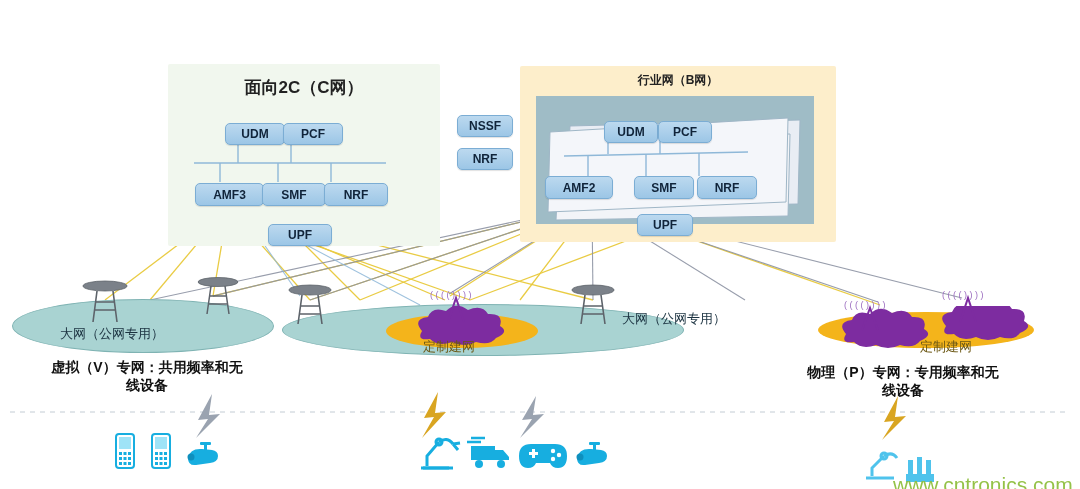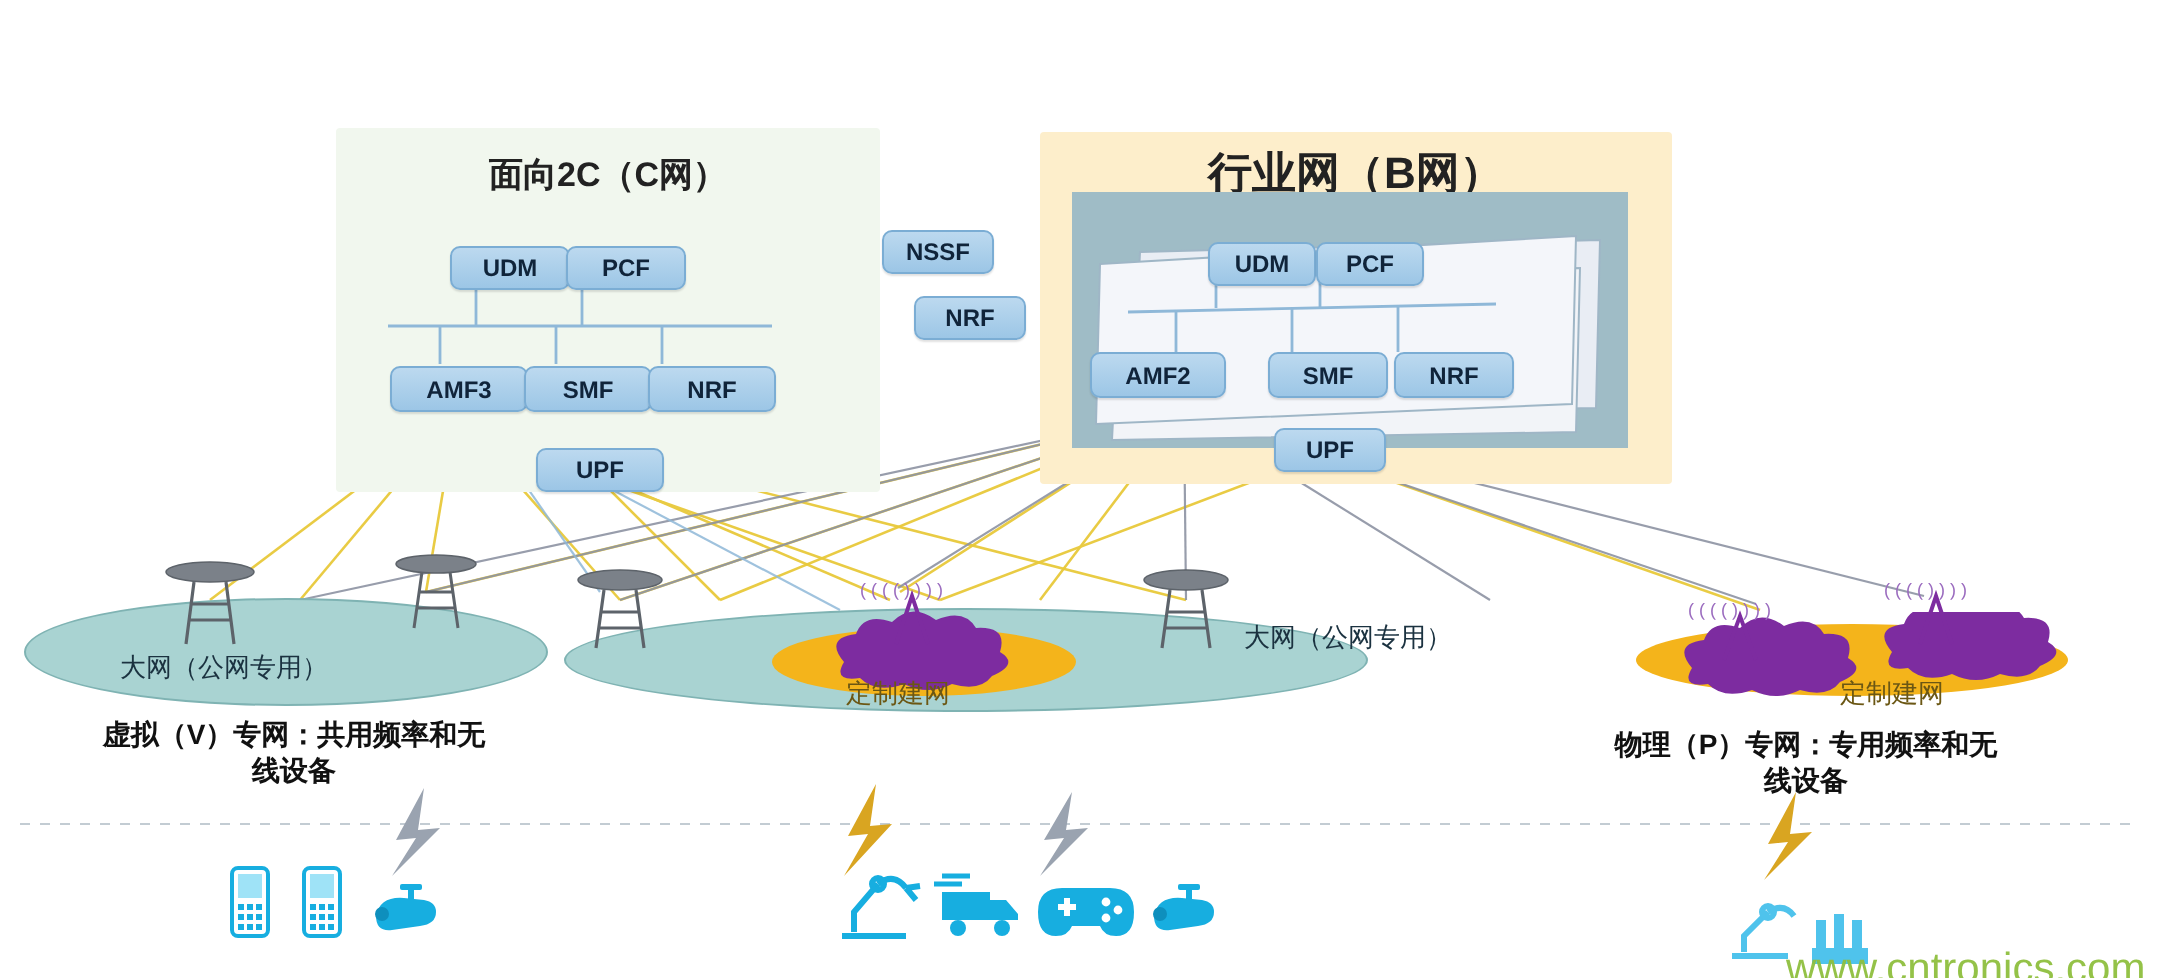--- a/index.html
+++ b/index.html
@@ -7,21 +7,21 @@
        font-family:"Liberation Sans","DejaVu Sans",sans-serif;}
   #stage{position:relative;width:1080px;height:489px;background:#ffffff;}
   #wires{position:absolute;left:0;top:0;width:1080px;height:489px;}
 
   .panel{position:absolute;border-radius:2px;}
   .panel-c{left:168px;top:64px;width:272px;height:182px;background:#f1f7ee;}
   .panel-b{left:520px;top:66px;width:316px;height:176px;background:#fdeecb;}
 
   .panel-title{position:absolute;font-weight:bold;color:#222;white-space:nowrap;}
   .title-c{left:168px;top:76px;width:272px;text-align:center;font-size:17px;}
-  .title-b{left:520px;top:72px;width:316px;text-align:center;font-size:22px;}
+  .title-b{left:520px;top:72px;width:316px;text-align:center;font-size:12px;}
 
   .inner-b{position:absolute;left:536px;top:96px;width:278px;height:128px;
            background:#9fbcc6;}
 
   .nfbox{position:absolute;background:linear-gradient(#bcd9ef,#9cc6e6);
          border:1px solid #7badd4;border-radius:5px;color:#10243a;
          font-size:12px;font-weight:bold;text-align:center;white-space:nowrap;
          display:flex;align-items:center;justify-content:center;
          box-shadow:0 1px 1px rgba(0,0,0,.12);}
 
@@ -96,21 +96,21 @@
   </svg>
 
   <div class="nfbox" style="left:225px;top:123px;width:58px;height:20px">UDM</div>
   <div class="nfbox" style="left:283px;top:123px;width:58px;height:20px">PCF</div>
 
   <div class="nfbox" style="left:195px;top:183px;width:67px;height:21px">AMF3</div>
   <div class="nfbox" style="left:262px;top:183px;width:62px;height:21px">SMF</div>
   <div class="nfbox" style="left:324px;top:183px;width:62px;height:21px">NRF</div>
   <div class="nfbox" style="left:268px;top:224px;width:62px;height:20px">UPF</div>
 
-  <div class="nfbox" style="left:441px;top:115px;width:54px;height:20px">NSSF</div>
+  <div class="nfbox" style="left:457px;top:115px;width:54px;height:20px">NSSF</div>
   <div class="nfbox" style="left:457px;top:148px;width:54px;height:20px">NRF</div>
 
   <div class="panel panel-b"></div>
   <div class="panel-title title-b">行业网（B网）</div>
   <div class="inner-b"></div>
 
   <svg style="position:absolute;left:536px;top:96px;width:290px;height:130px">
     <polygon points="34,30 264,24 262,108 30,112" fill="#e9edf4" stroke="#9fb6c6" stroke-width="1"></polygon>
     <polygon points="24,44 254,38 252,120 20,124" fill="#f2f4f8" stroke="#9fb6c6" stroke-width="1"></polygon>
     <polygon points="14,36 252,22 250,106 12,116" fill="#f4f6fa" stroke="#9fb6c6" stroke-width="1"></polygon>

